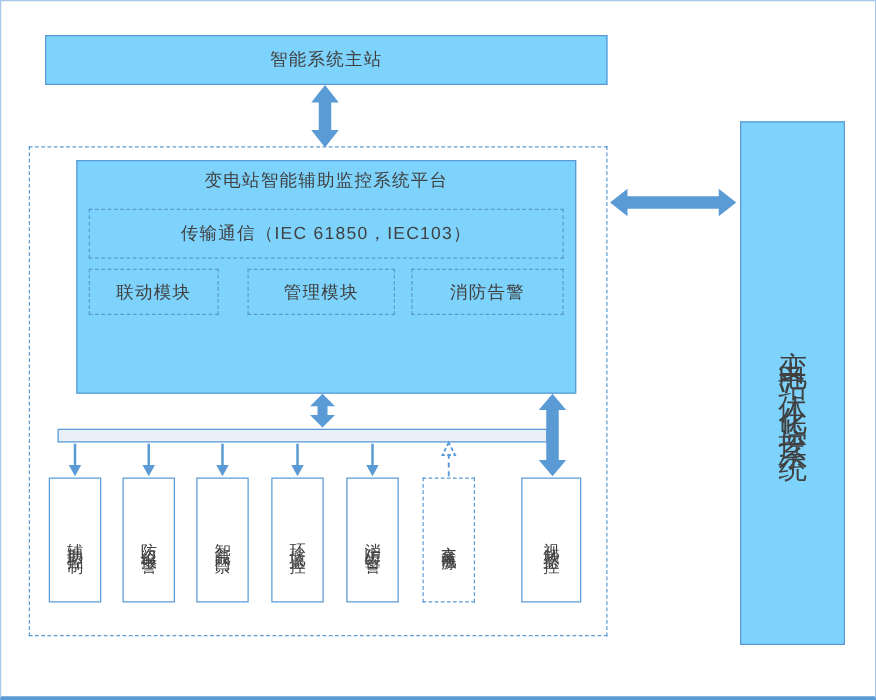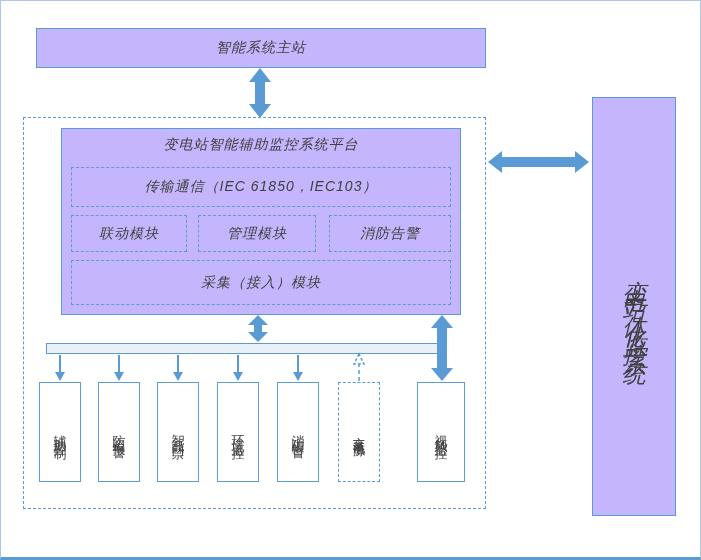--- a/index.html
+++ b/index.html
@@ -5,33 +5,33 @@
   html,body{margin:0;padding:0;background:#ffffff;}
   .canvas{
     position:relative;width:701px;height:560px;box-sizing:border-box;
     background:var(--bg,#ffffff);
     border:1px solid var(--accent-light,#a9c7e8);
     border-bottom:3px solid var(--accent,#6ca6dd);
     font-family:"Liberation Sans","DejaVu Sans",sans-serif;
     color:var(--text,#404040);
     overflow:hidden;
   }
-  .box{position:absolute;box-sizing:border-box;background:#c4b5fd;display:flex;align-items:center;justify-content:center;text-align:center;font-style:italic;}
+  .box{position:absolute;box-sizing:border-box;background:#7dd3fc;display:flex;align-items:center;justify-content:center;text-align:center;}
   .solid{border:1px solid var(--accent,#5b9bd5);}
   .dashedb{border:1px dashed var(--accent,#5b9bd5);text-align:center;}
   .lbl{font-size:14px;letter-spacing:1px;}
 
   .top-box{left:35px;top:27px;width:450px;height:40px;}
 
   .dashed-container{position:absolute;left:22px;top:116px;width:463px;height:392px;box-sizing:border-box;border:1px dashed var(--accent,#5b9bd5);background:transparent;}
 
   .platform{left:60px;top:127px;width:400px;height:187px;padding-left:42px;}
   .platform-title{position:absolute;top:7px;left:0;right:0;text-align:center;font-size:14px;letter-spacing:1px;}
   .comm{left:9px;top:38px;width:380px;height:40px;}
-  .mod1{left:9px;top:86px;width:116px;height:37px;}
+  .mod1{left:9px;top:86px;width:104px;height:37px;}
   .mod2{left:136px;top:86px;width:118px;height:37px;}
   .mod3{left:267px;top:86px;width:122px;height:37px;}
   .collect{left:9px;top:131px;width:380px;height:45px;}
 
   .bus{position:absolute;left:45px;top:342px;width:392px;height:11px;box-sizing:border-box;border:1px solid var(--accent,#5b9bd5);background:var(--bus-fill,#e9f0f8);}
 
   .device{position:absolute;top:381px;width:42px;height:100px;box-sizing:border-box;border:1px solid var(--accent,#5b9bd5);background:#fff;display:flex;align-items:center;justify-content:center;}
   .device.dashed{border-style:dashed;}
   .vtext{writing-mode:vertical-rl;text-orientation:upright;font-size:13px;letter-spacing:4px;color:var(--text,#404040);line-height:1;}
   .d1{left:38px;} .d2{left:97px;} .d3{left:156px;} .d4{left:216px;} .d5{left:276px;} .d6{left:337px;}
@@ -65,23 +65,20 @@
       <span class="lbl">传输通信（IEC 61850，IEC103）</span>
     </div>
     <div class="box dashedb mod1">
       <span class="lbl">联动模块</span>
     </div>
     <div class="box dashedb mod2">
       <span class="lbl">管理模块</span>
     </div>
     <div class="box dashedb mod3">
       <span class="lbl">消防告警</span>
-    </div>
-    <div class="box dashedb collect">
-      <span class="lbl">采集（接入）模块</span>
     </div>
   </div>
 
   <div class="bus"></div>
 
   <div class="device d1">
     <span class="vtext">辅助控制</span>
   </div>
   <div class="device d2">
     <span class="vtext">防盗报警</span>

